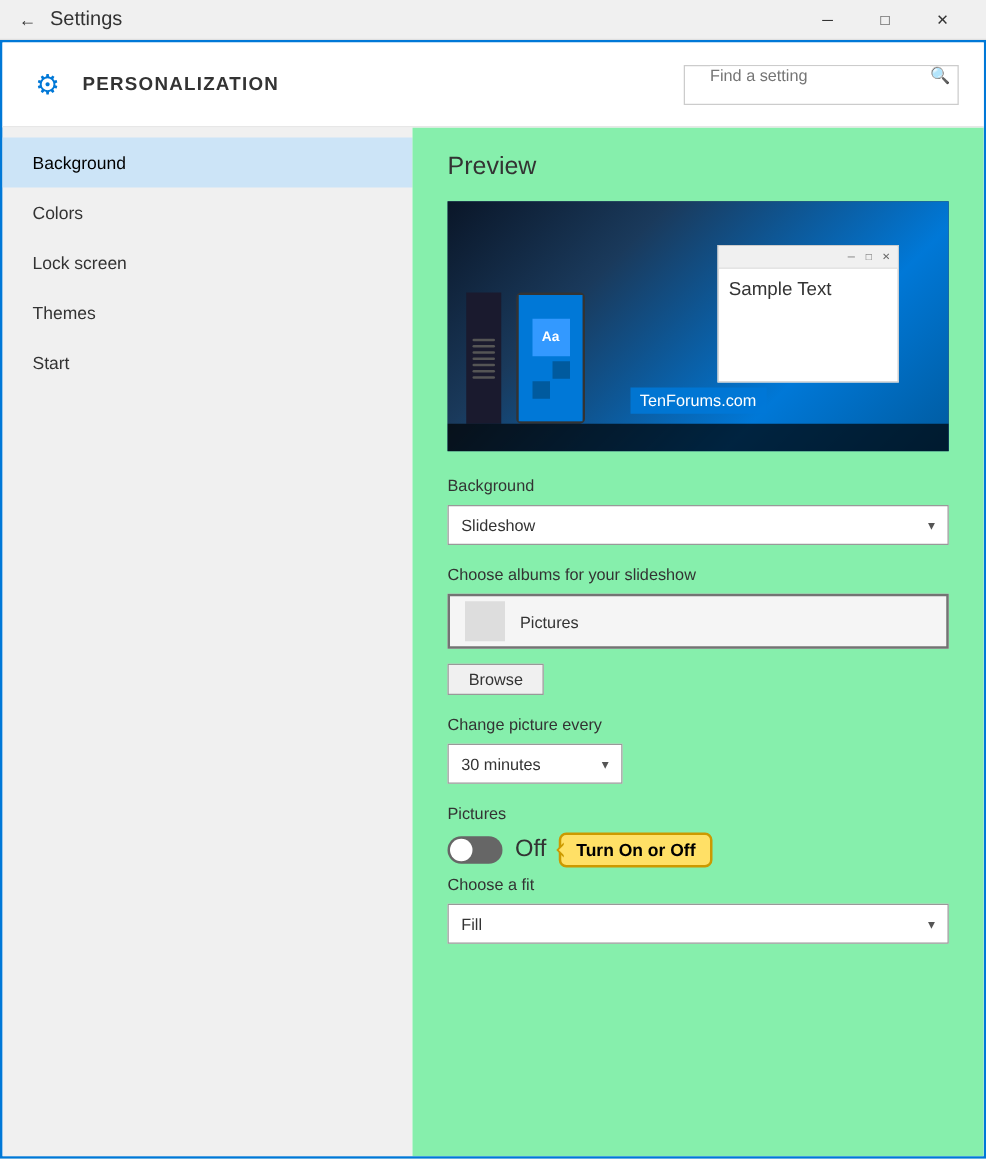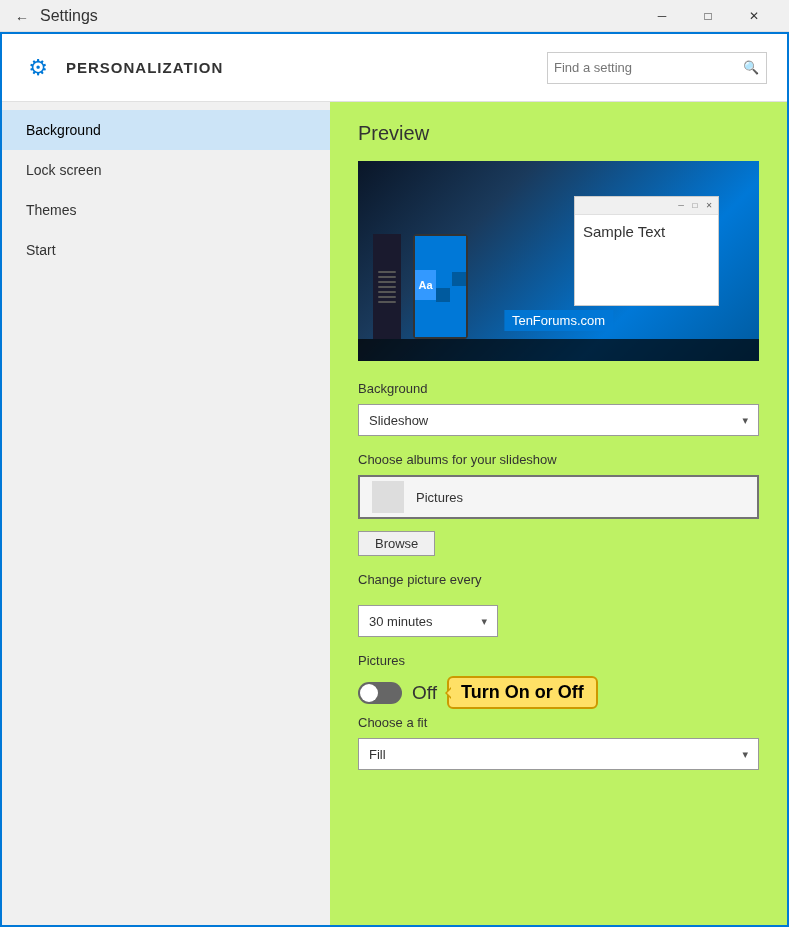--- a/index.html
+++ b/index.html
@@ -88,22 +88,22 @@
       font-weight: 600;
       letter-spacing: 1px;
       color: #333;
       flex: 1;
     }
     .search-box {
       width: 220px;
       height: 32px;
       border: 1px solid #ccc;
       display: flex;
-      align-items: center;
-      padding: 0 6px;
+      align-items: flex-start;
+      padding: 0 20px;
       background: white;
     }
     .search-box input {
       border: none;
       outline: none;
       flex: 1;
       font-size: 13px;
       color: #aaa;
       font-family: 'Segoe UI', sans-serif;
     }
@@ -134,21 +134,21 @@
     }
     .sidebar-item.active {
       background: #cce4f7;
       color: #000;
       font-weight: 400;
     }
 
     
     .main {
       flex: 1;
-      background: #bef264;
+      background: #86efac;
       overflow-y: auto;
       padding: 20px 28px 30px 28px;
     }
 
     .section-title {
       font-size: 20px;
       font-weight: 300;
       color: #333;
       margin-bottom: 16px;
     }
@@ -217,21 +217,21 @@
       height: 105px;
       background: #1a1a2e;
       border: 2px solid #333;
       border-radius: 4px;
     }
     .preview-phone-screen {
       width: 100%;
       height: 100%;
       background: #0078d7;
       display: flex;
-      flex-direction: row;
+      flex-direction: column;
       align-items: center;
       justify-content: center;
     }
     .preview-phone-aa {
       width: 30px;
       height: 30px;
       background: #3399ff;
       display: flex;
       align-items: center;
       justify-content: center;
@@ -375,21 +375,21 @@
       font-size: 19px;
       color: #333;
     }
 
     
     .tooltip-bubble {
       background: #ffe066;
       border: 2px solid #cc9900;
       border-radius: 6px;
       padding: 4px 12px;
-      font-size: 18px;
+      font-size: 14px;
       font-weight: 700;
       color: #000;
       position: relative;
       white-space: nowrap;
     }
     .tooltip-bubble::before {
       content: '';
       position: absolute;
       left: -10px;
       top: 50%;
@@ -401,21 +401,21 @@
       content: '';
       position: absolute;
       left: -7px;
       top: 50%;
       transform: translateY(-50%);
       border: 5px solid transparent;
       border-right-color: #ffe066;
     }
 
     .shuffle-section { margin-bottom: 4px; }
-    .section-gap { margin-bottom: 18px; }
+    .section-gap { margin-bottom: 8px; }
   </style>
 </head>
 <body>
 
 <div class="titlebar">
   <div class="titlebar-back">
     <span>←</span>
   </div>
   <span class="titlebar-title">Settings</span>
   <div class="titlebar-controls">
@@ -436,20 +436,23 @@
       <input type="text" placeholder="Find a setting" style="">
       <span class="search-icon">🔍</span>
     </div>
   </div>
 
   <div class="content">
 
     <div class="sidebar">
       <div class="sidebar-item active">
         <span>Background</span>
+      </div>
+      <div class="sidebar-item">
+        <span>Colors</span>
       </div>
       <div class="sidebar-item">
         <span>Lock screen</span>
       </div>
       <div class="sidebar-item">
         <span>Themes</span>
       </div>
       <div class="sidebar-item">
         <span>Start</span>
       </div>

